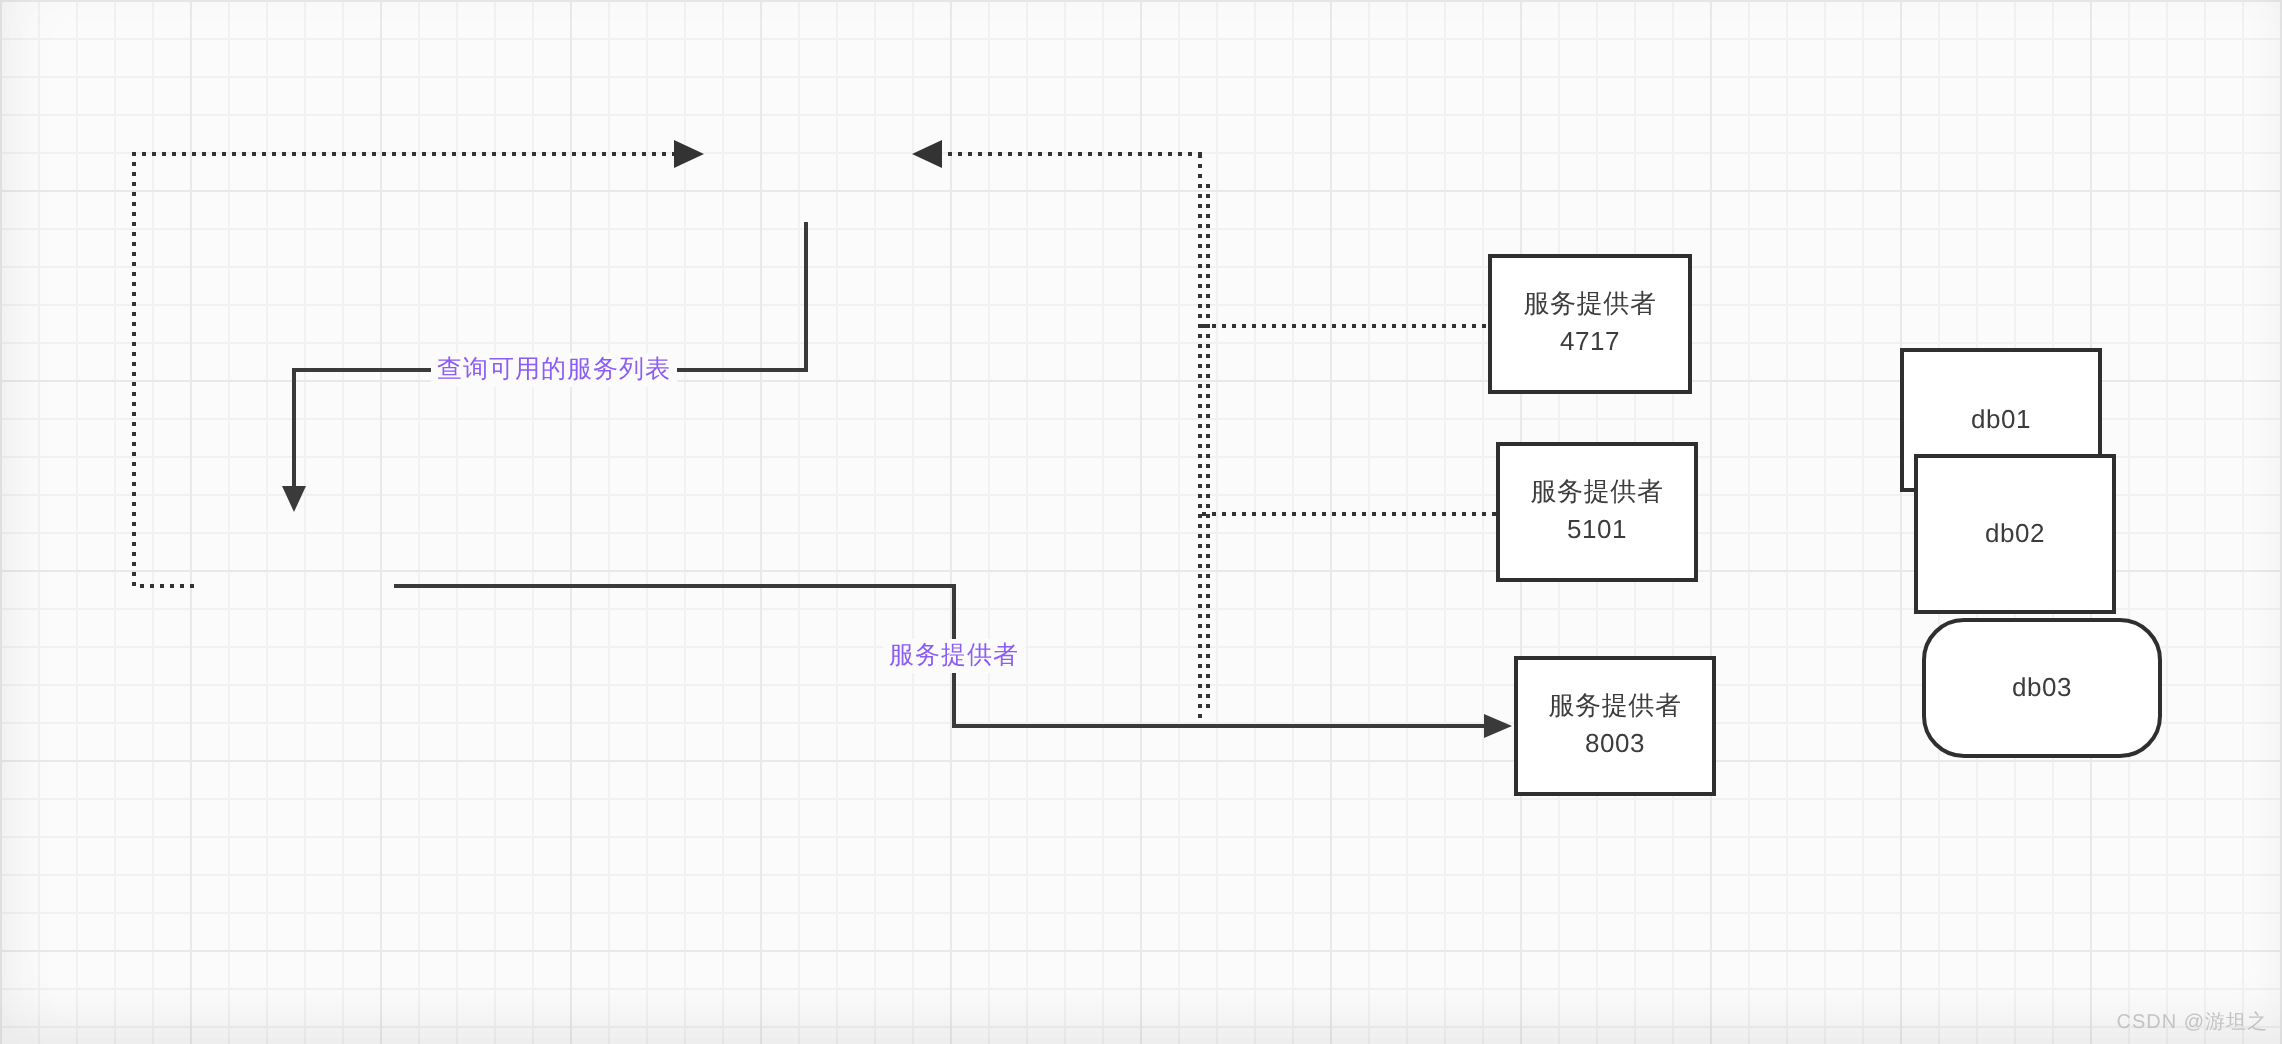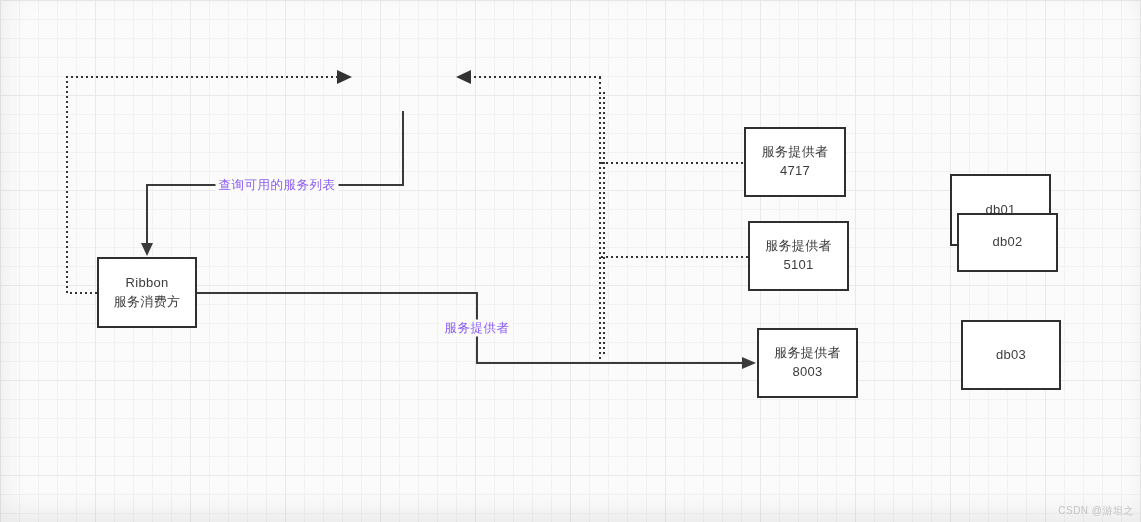--- a/index.html
+++ b/index.html
@@ -36,22 +36,22 @@
     line-height: 1.45;
     text-align: center;
     letter-spacing: 0.3px;
   }
   #node-eureka   { left: 353px; top: 43px;  width: 101px; height: 68px; }
   #node-ribbon   { left: 97px;  top: 257px; width: 100px; height: 71px; }
   #node-p8001    { left: 744px; top: 127px; width: 102px; height: 70px; }
   #node-p8002    { left: 748px; top: 221px; width: 101px; height: 70px; }
   #node-p8003    { left: 757px; top: 328px; width: 101px; height: 70px; }
   #node-db01     { left: 950px; top: 126px; width: 101px; height: 72px; margin-top: 48px; }
-  #node-db02     { left: 957px; top: 213px; width: 101px; height: 59px; }
-  #node-db03     { left: 961px; top: 320px; width: 100px; height: 70px; }
+  #node-db02     { left: 957px; top: 227px; width: 101px; height: 80px; }
+  #node-db03     { left: 961px; top: 309px; width: 120px; height: 70px; border-radius: 21px; }
 
   svg.wires {
     position: absolute;
     left: 0; top: 0;
     width: 1141px;
     height: 522px;
     pointer-events: none;
   }
   .edge-label {
     position: absolute;
@@ -101,24 +101,20 @@
       <line x1="601" y1="77" x2="472" y2="77"></line>
       <line x1="600" y1="77" x2="600" y2="360"></line>
       <line x1="604" y1="92" x2="604" y2="356"></line>
       <line x1="601" y1="163" x2="744" y2="163"></line>
       <line x1="601" y1="257" x2="748" y2="257"></line>
     </g>
     <polygon points="456,77 471,70 471,84" fill="#333333"></polygon>
   </svg>
 
 
-  <div class="node" id="node-ribbon">
-    <span>Ribbon</span>
-    <span>服务消费方</span>
-  </div>
 
   <div class="node" id="node-p8001">
     <span>服务提供者</span>
     <span>4717</span>
   </div>
 
   <div class="node" id="node-p8002">
     <span>服务提供者</span>
     <span>5101</span>
   </div>

